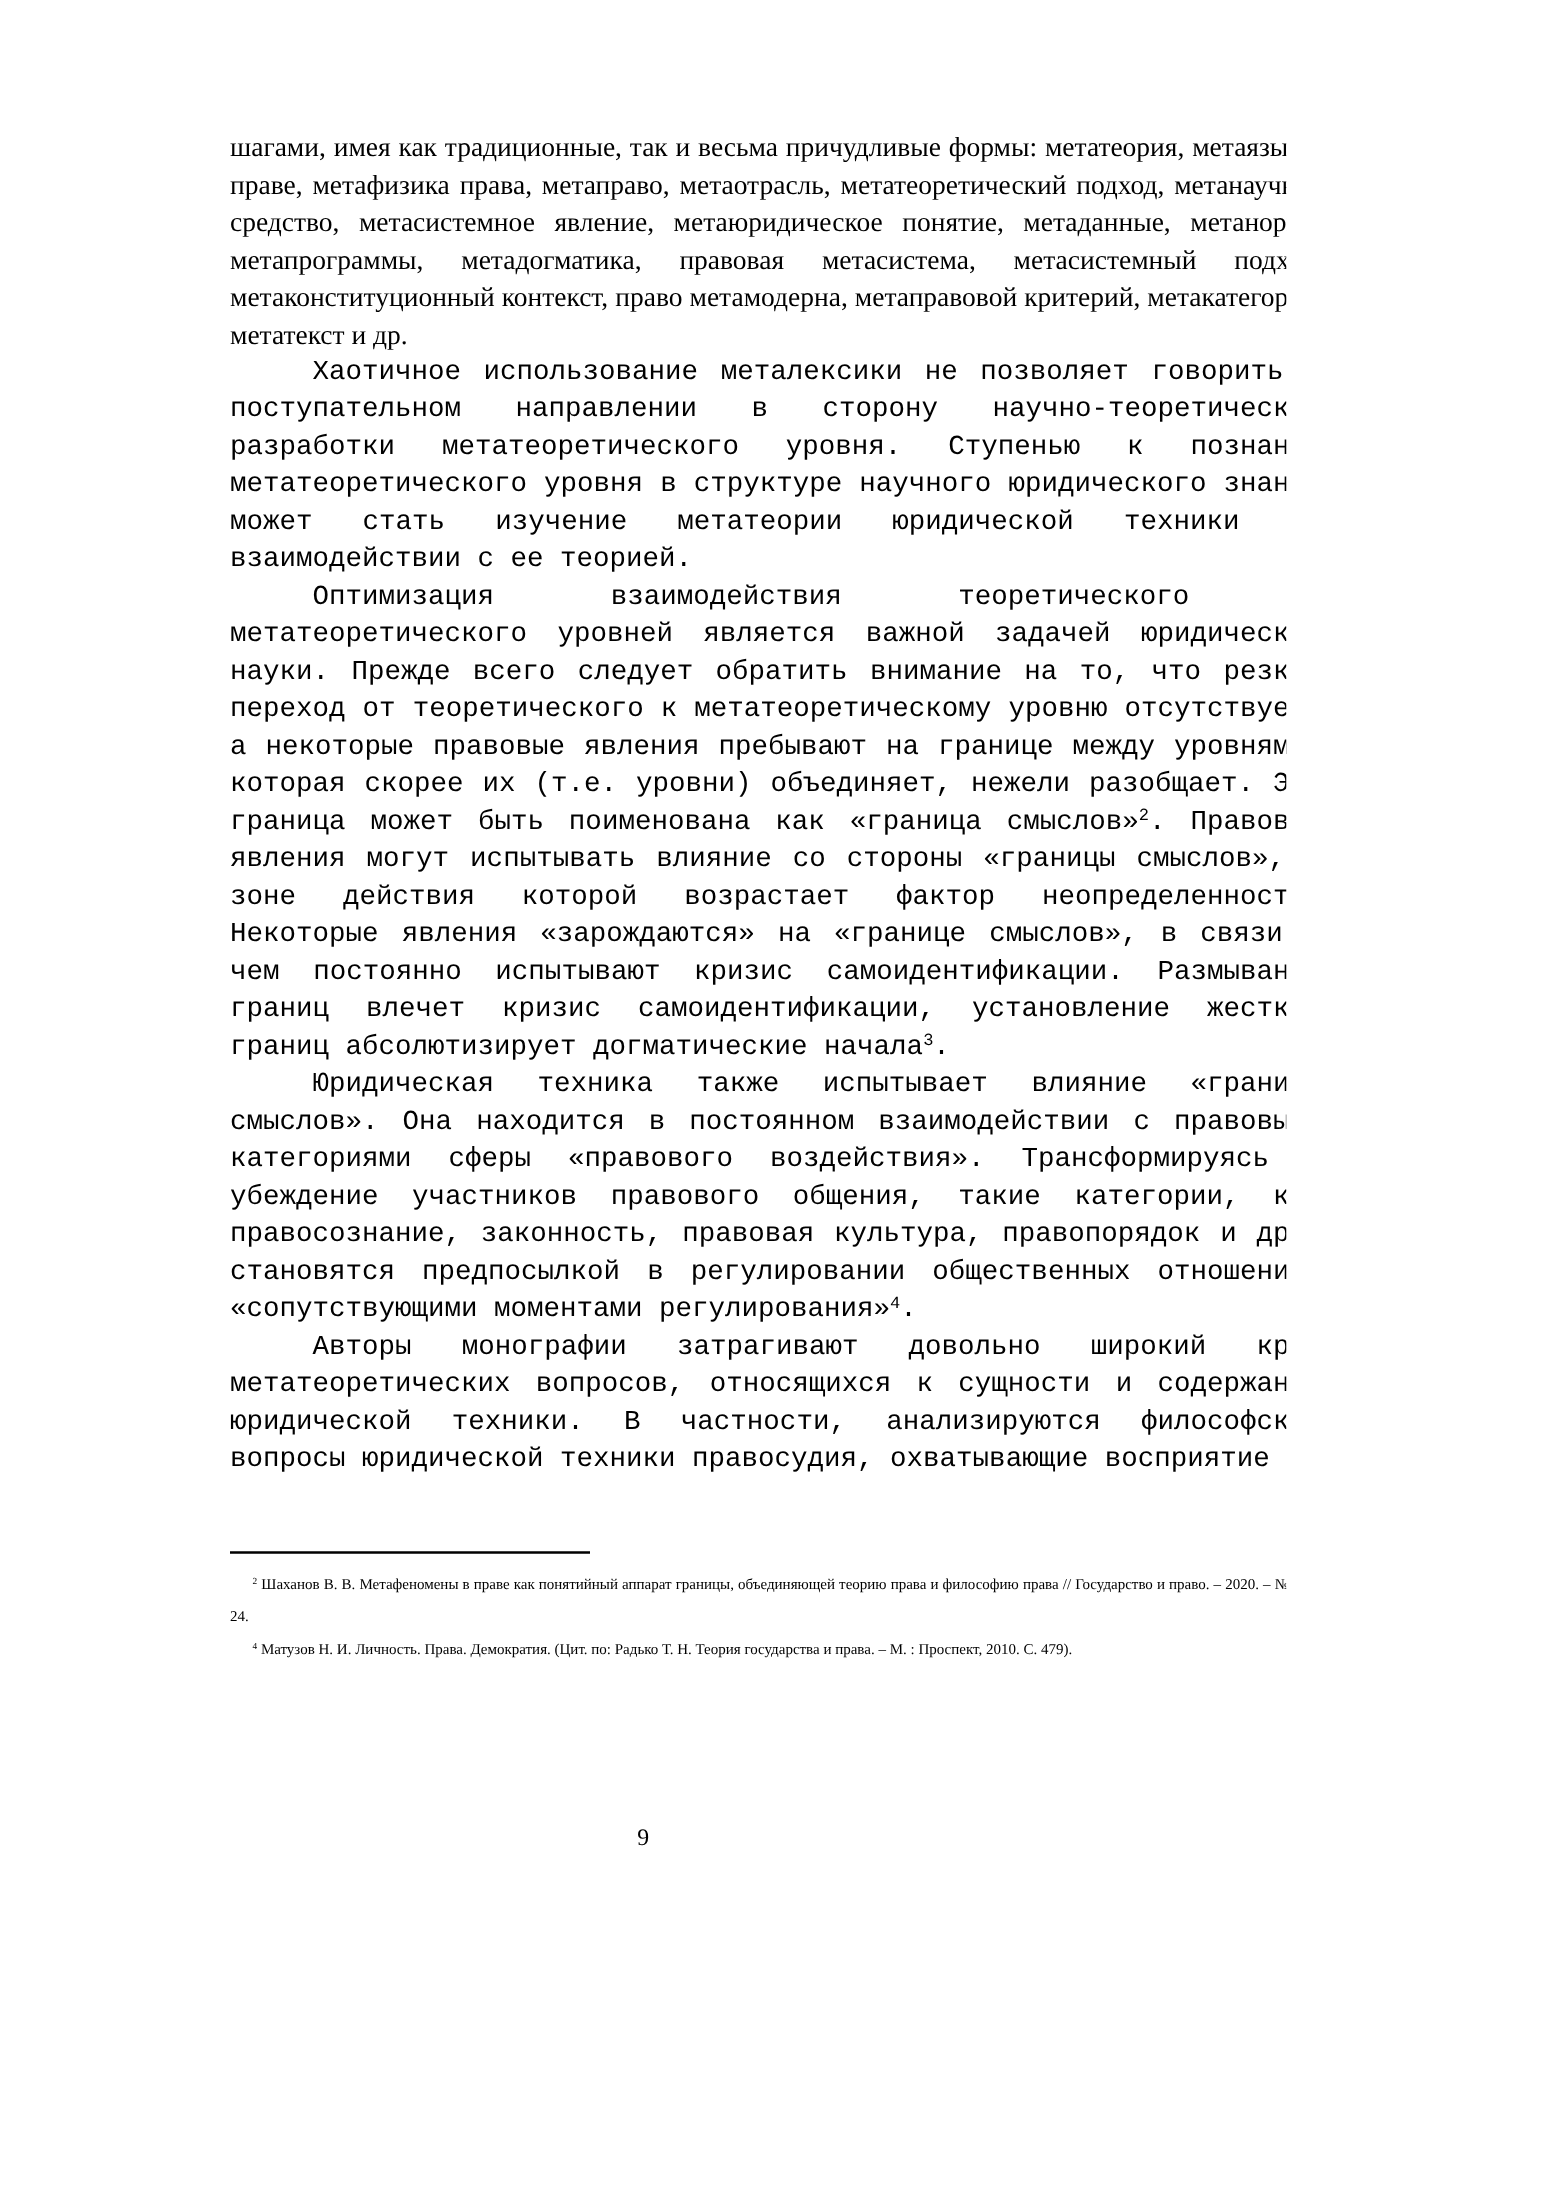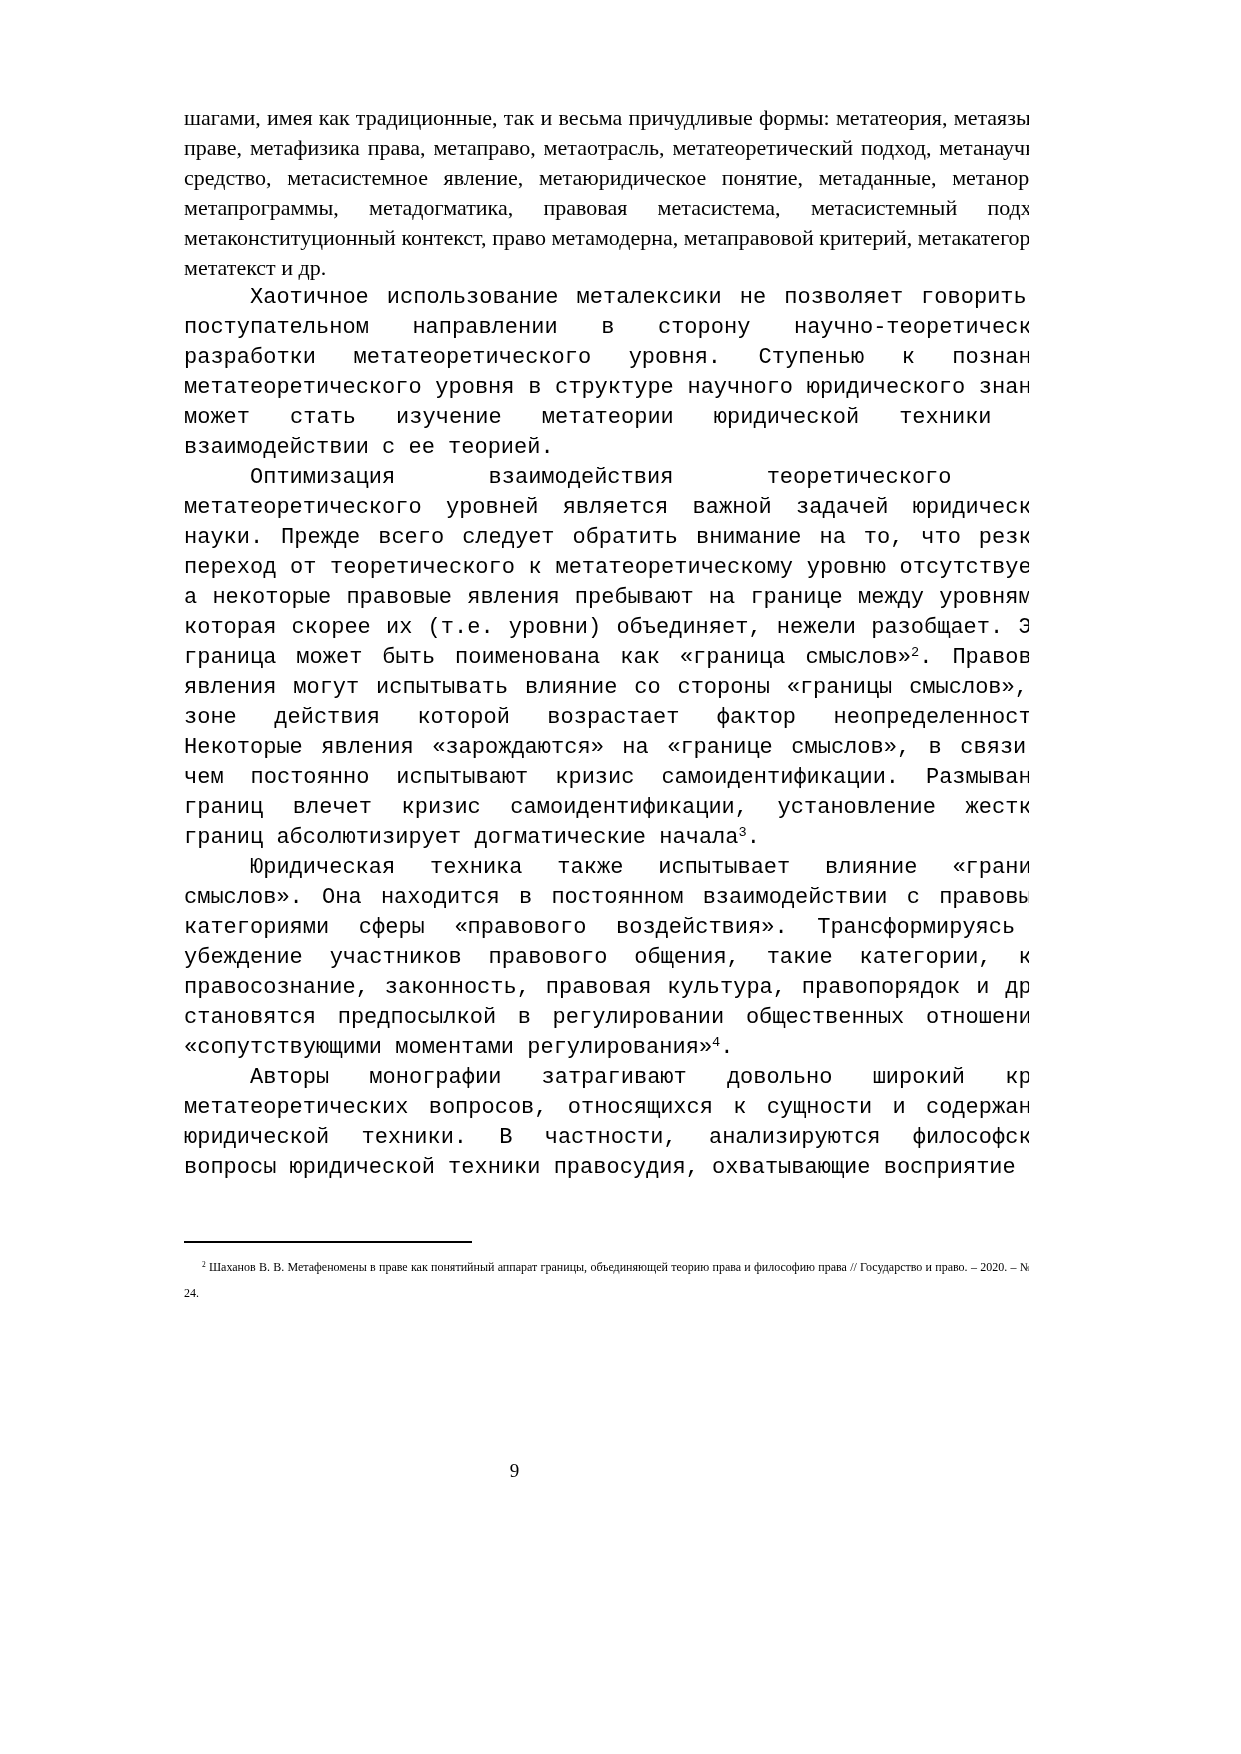--- a/index.html
+++ b/index.html
@@ -79,15 +79,16 @@
   <div class="body-text" id="main-text">
       <p class="para">шагами, имея как традиционные, так и весьма причудливые формы: метатеория, метаязык в праве, метафизика права, метаправо, метаотрасль, метатеоретический подход, метанаучное средство, метасистемное явление, метаюридическое понятие, метаданные, метанорма, метапрограммы, метадогматика, правовая метасистема, метасистемный подход, метаконституционный контекст, право метамодерна, метаправовой критерий, метакатегория, метатекст и др.</p>
       <p class="para indent">Хаотичное использование металексики не позволяет говорить о поступательном направлении в сторону научно-теоретической разработки метатеоретического уровня. Ступенью к познанию метатеоретического уровня в структуре научного юридического знания может стать изучение метатеории юридической техники во взаимодействии с ее теорией.</p>
       <p class="para indent">Оптимизация взаимодействия теоретического и метатеоретического уровней является важной задачей юридической науки. Прежде всего следует обратить внимание на то, что резкий переход от теоретического к метатеоретическому уровню отсутствует, а некоторые правовые явления пребывают на границе между уровнями, которая скорее их (т.е. уровни) объединяет, нежели разобщает. Эта граница может быть поименована как «граница смыслов»<sup>2</sup>. Правовые явления могут испытывать влияние со стороны «границы смыслов», в зоне действия которой возрастает фактор неопределенности. Некоторые явления «зарождаются» на «границе смыслов», в связи с чем постоянно испытывают кризис самоидентификации. Размывание границ влечет кризис самоидентификации, установление жестких границ абсолютизирует догматические начала<sup>3</sup>.</p>
       <p class="para indent">Юридическая техника также испытывает влияние «границы смыслов». Она находится в постоянном взаимодействии с правовыми категориями сферы «правового воздействия». Трансформируясь в убеждение участников правового общения, такие категории, как правосознание, законность, правовая культура, правопорядок и др., становятся предпосылкой в регулировании общественных отношений, «сопутствующими моментами регулирования»<sup>4</sup>.</p>
       <p class="para indent">Авторы монографии затрагивают довольно широкий круг метатеоретических вопросов, относящихся к сущности и содержанию юридической техники. В частности, анализируются философские вопросы юридической техники правосудия, охватывающие восприятие</p>
     </div>
   <div class="footnote-sep"></div>
   <div class="footnotes" id="footnotes">
       <p class="footnote"><sup>2</sup> Шаханов В. В. Метафеномены в праве как понятийный аппарат границы, объединяющей теорию права и философию права // Государство и право. – 2020. – № 8. С. 24.</p>
+      <p class="footnote"><sup>4</sup> Матузов Н. И. Личность. Права. Демократия. (Цит. по: Радько Т. Н. Теория государства и права. – М. : Проспект, 2010. С. 479).</p>
     </div>
   <div class="page-number">9</div>
 </div>
 
 </body></html>

